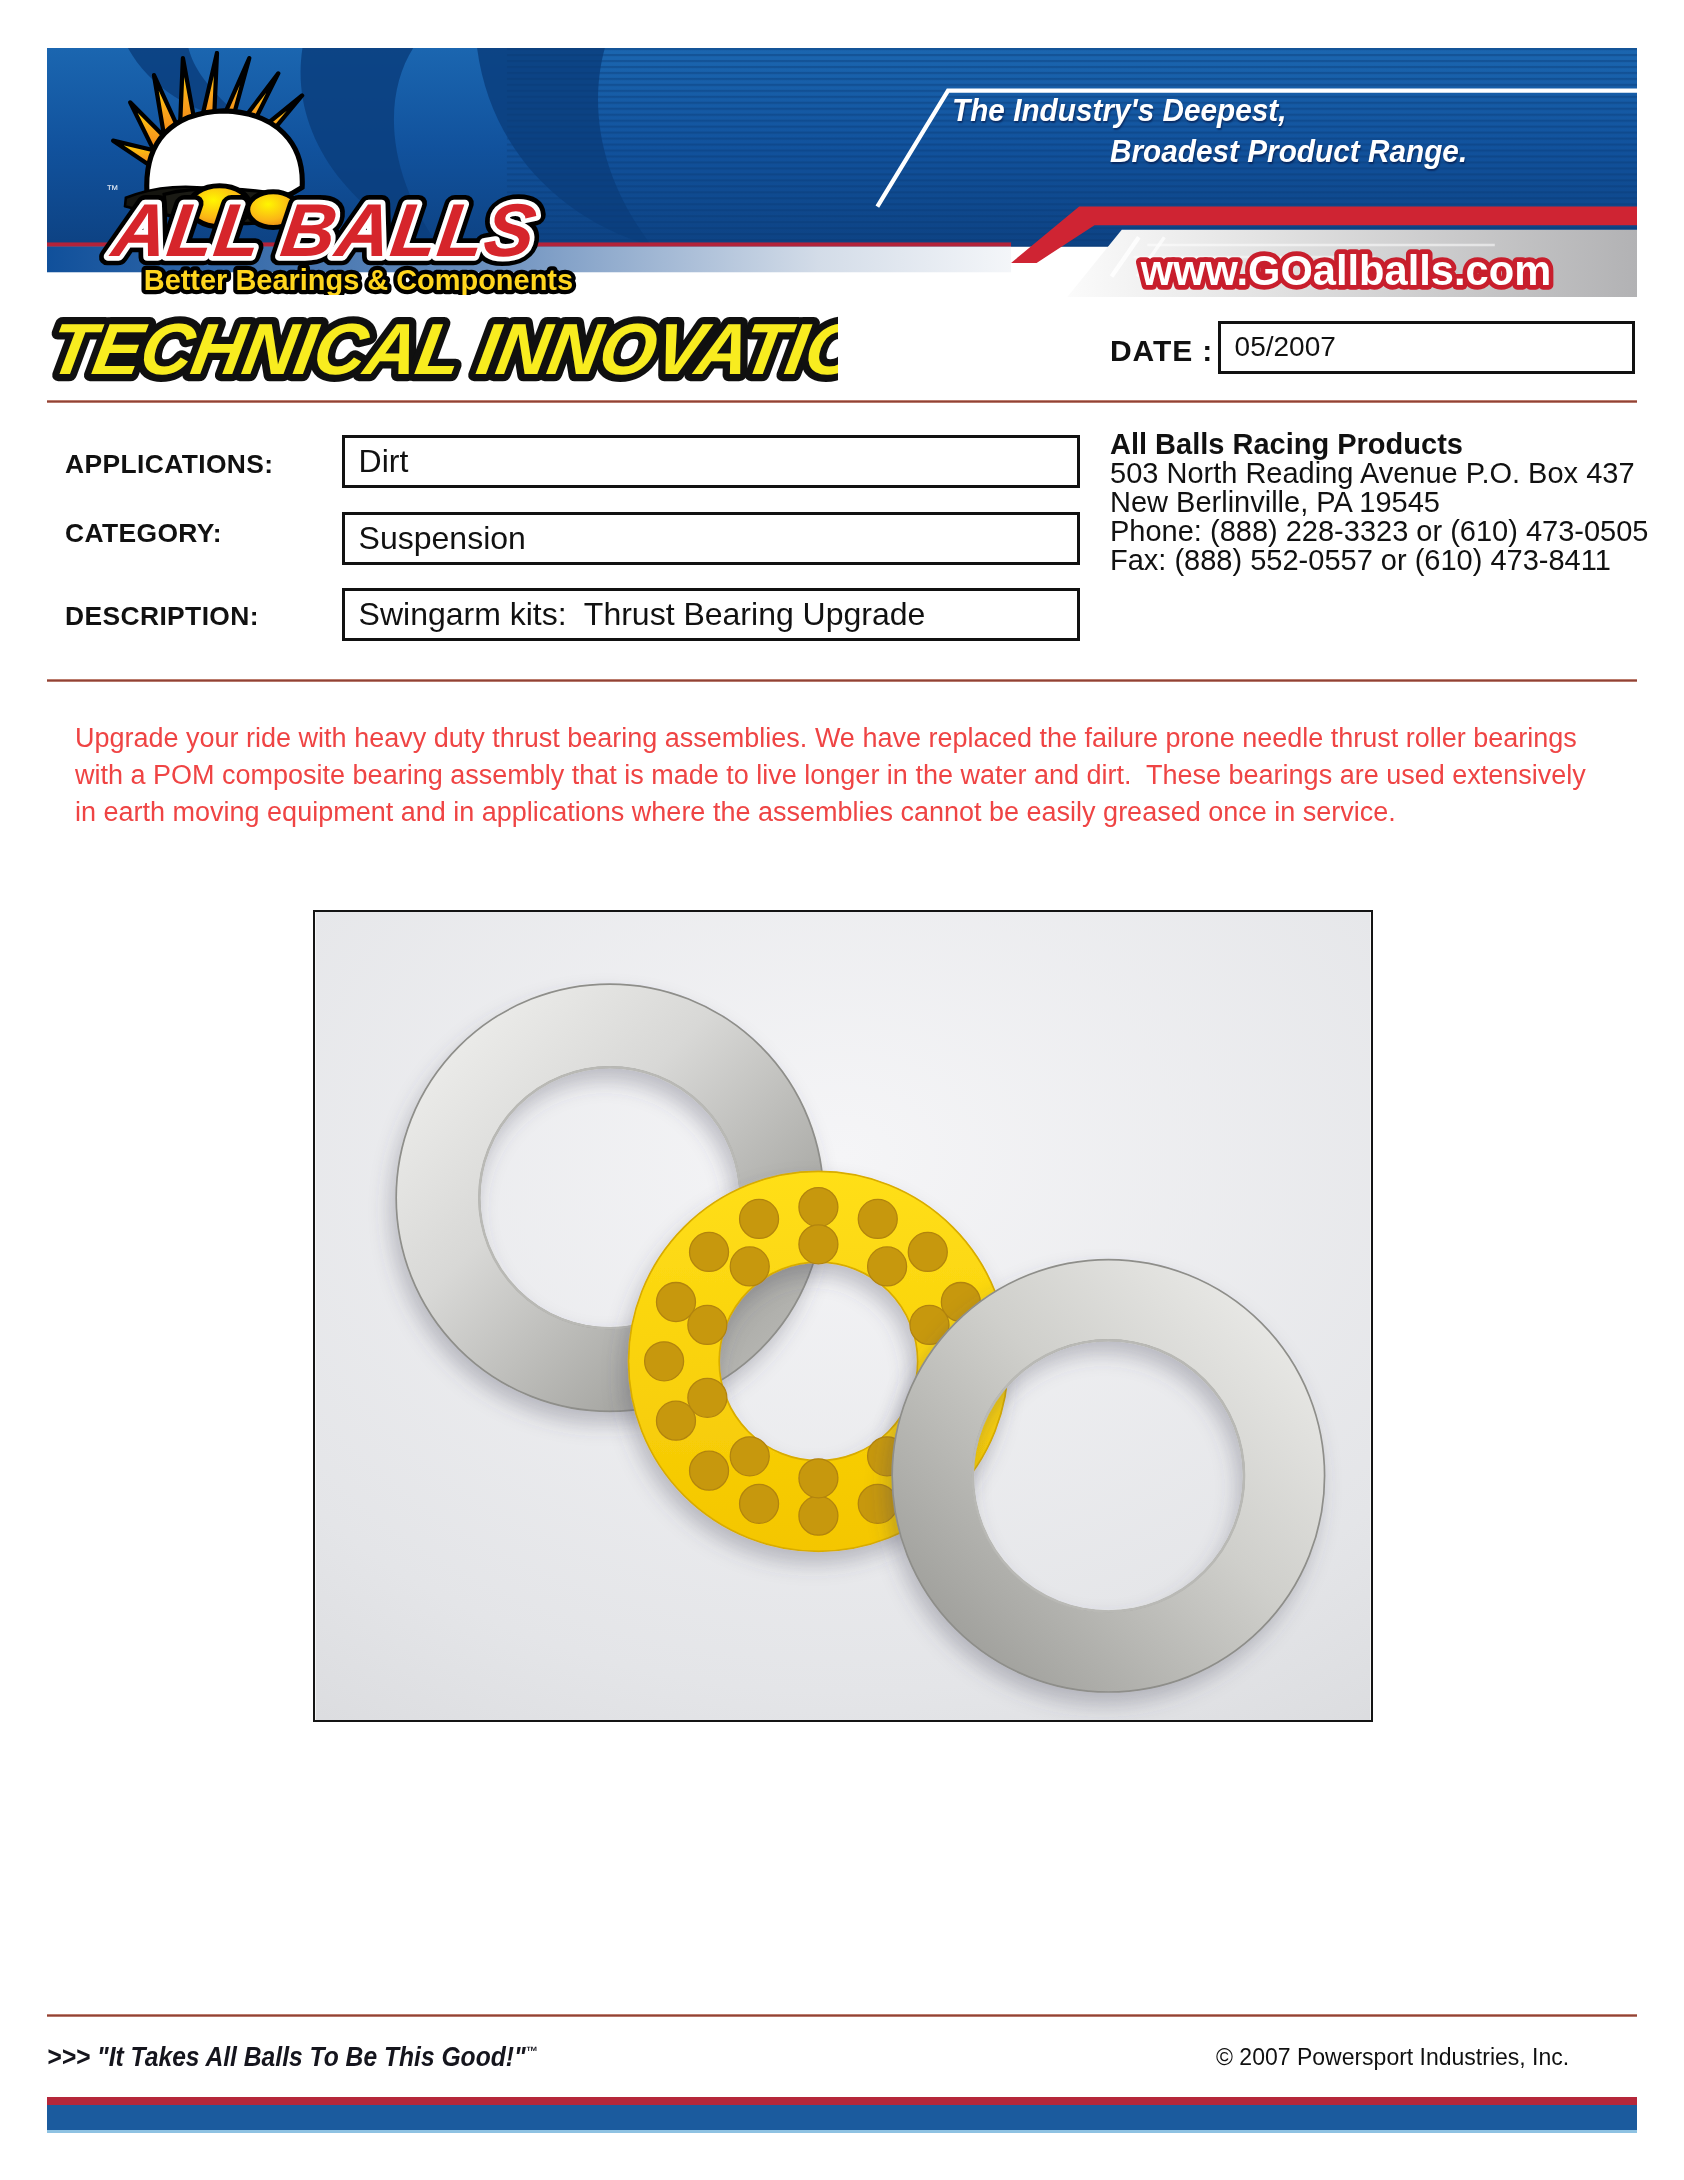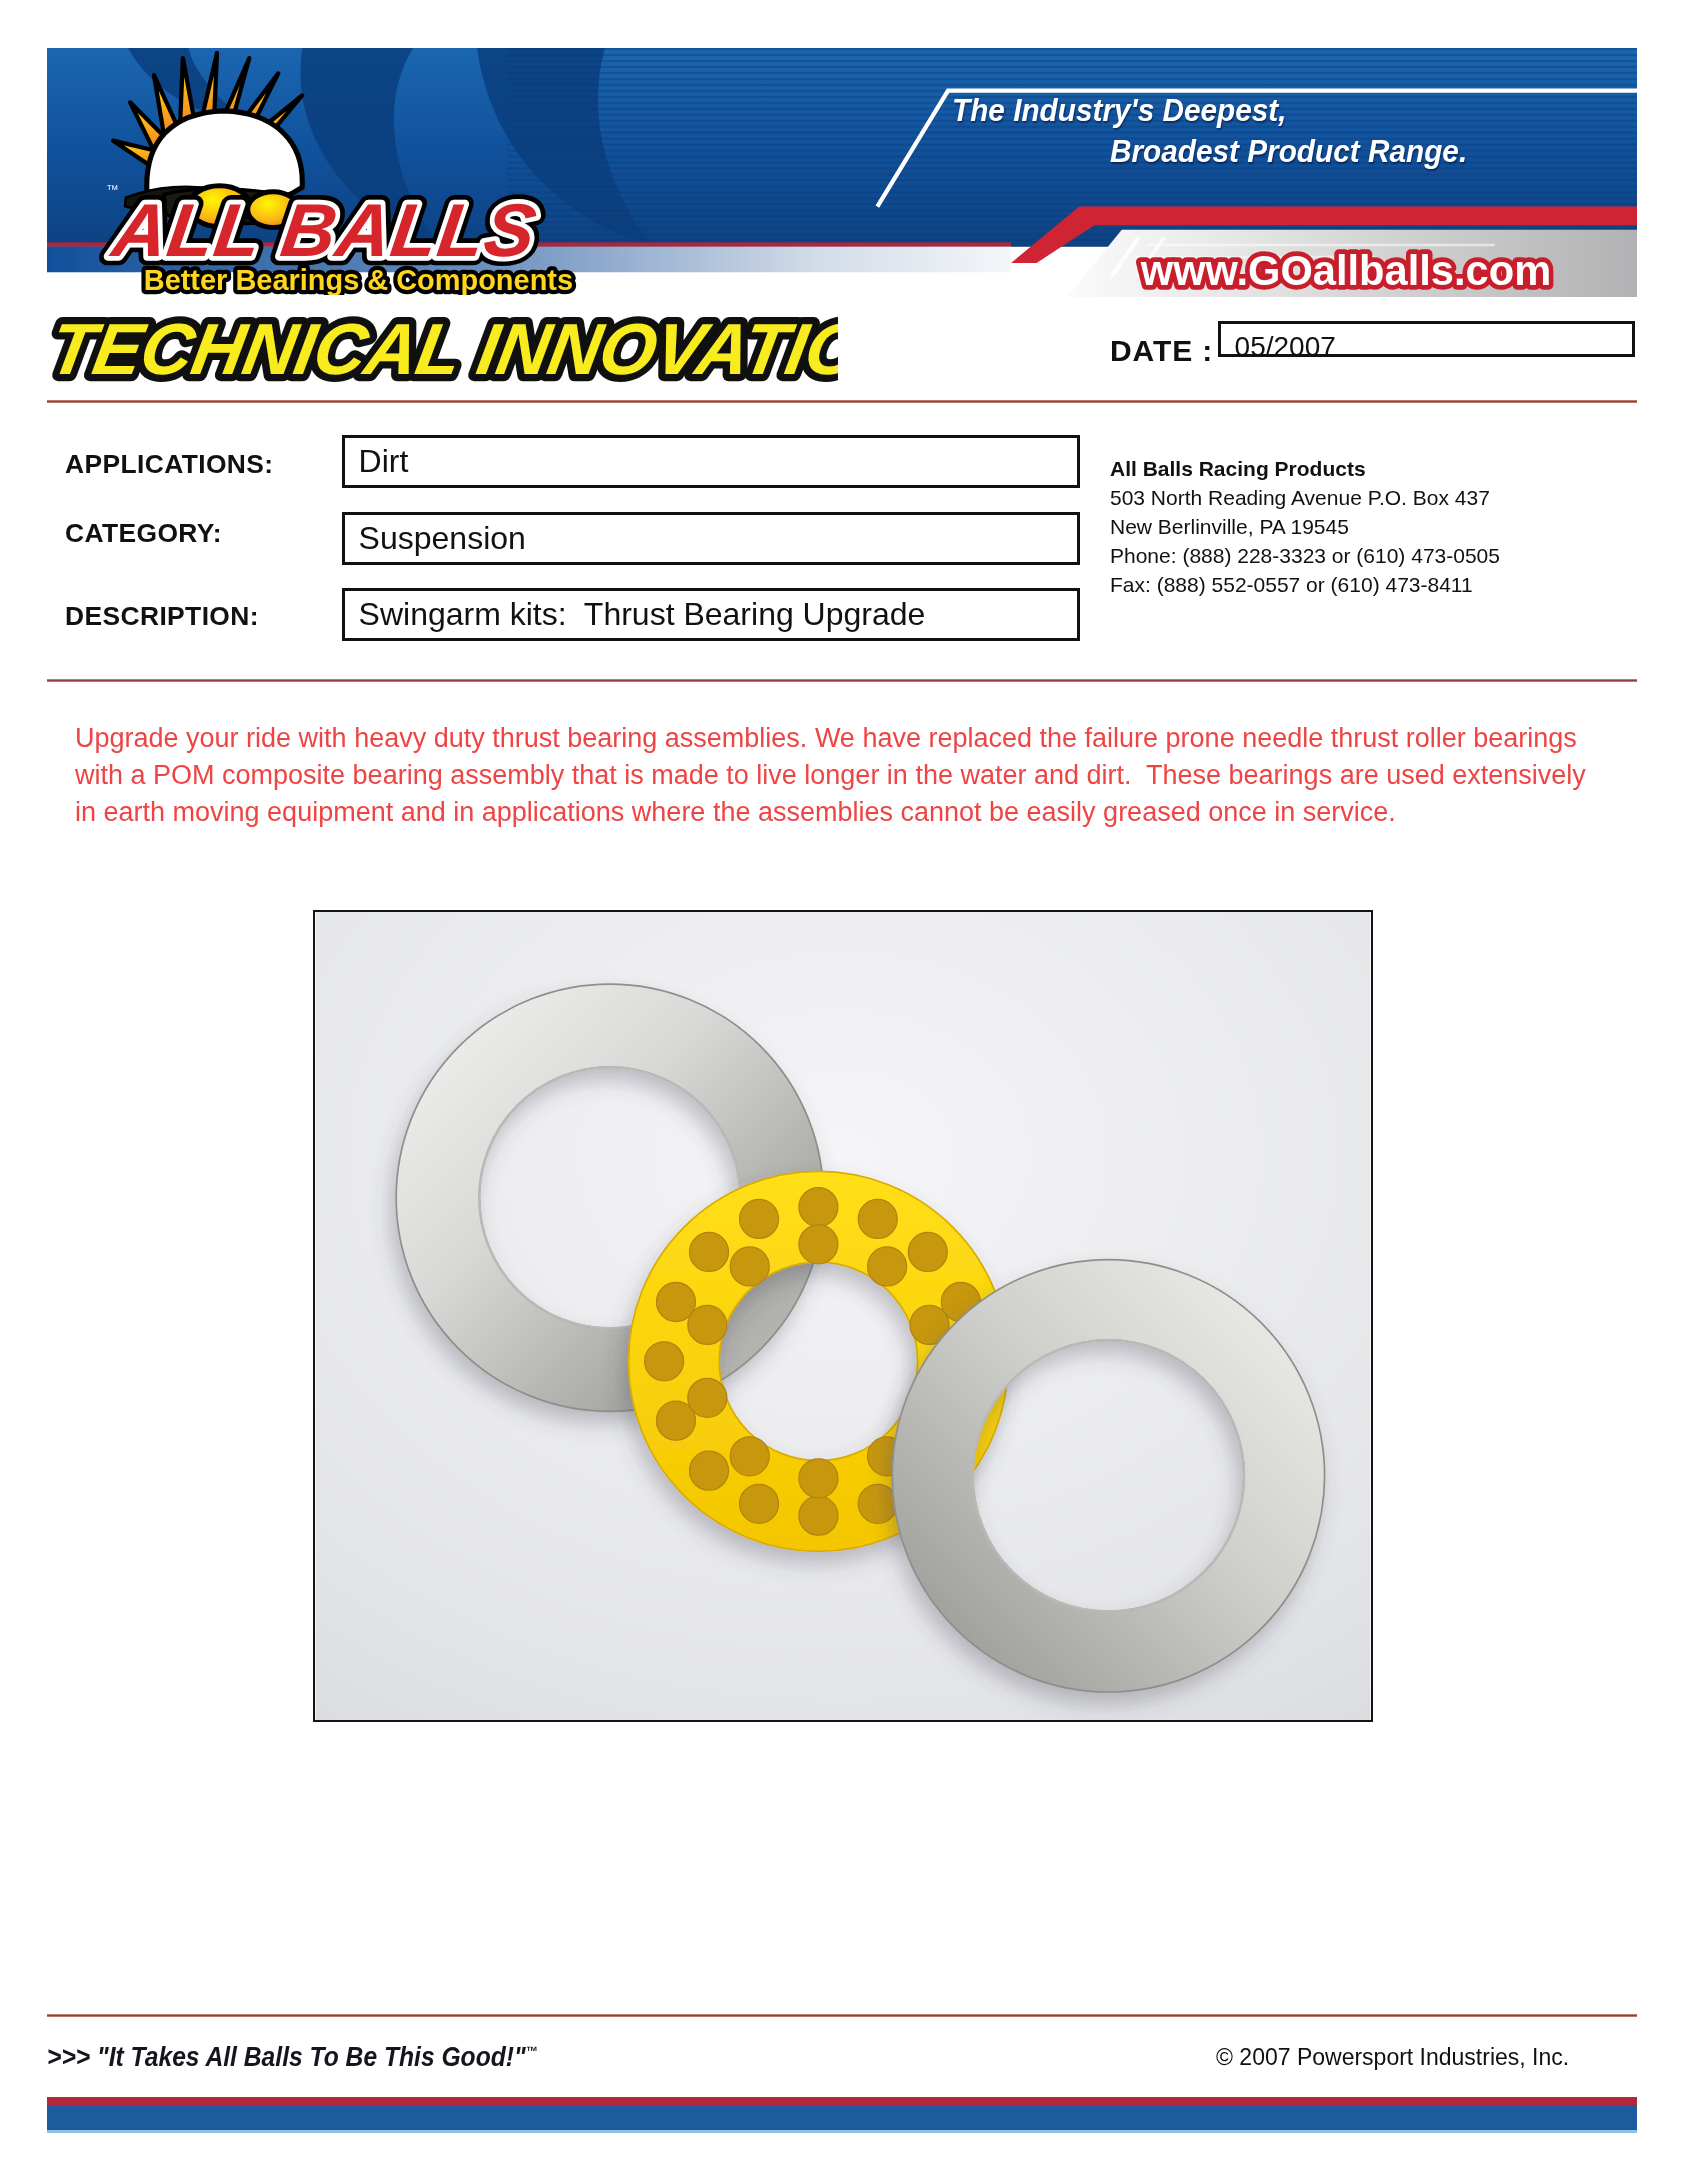--- a/index.html
+++ b/index.html
@@ -15,36 +15,36 @@
   .logo-svg { position:absolute; left:15.3px; top:3.4px; width:562px; height:244px; }
   .slogan-line { position:absolute; color:#ffffff; font-weight:bold; font-style:italic;
     font-size:32px; letter-spacing:0px; transform:scaleX(0.93); transform-origin:left top;
     text-shadow:0.9px 1.7px 1.7px rgba(0,0,40,.45); white-space:nowrap; }
   .slogan-1 { left:905px; top:44px; }
   .slogan-2 { left:1063px; top:85px; }
   .website-svg { position:absolute; left:1035px; top:198px; width:528px; height:51px; cursor:pointer; }
   
   .title-svg { position:absolute; left:37px; top:298px; width:801px; height:102px; }
   .date-label { position:absolute; left:1110px; top:334px; font-size:30px; font-weight:bold; letter-spacing:0.9px; }
-  .date-box { position:absolute; left:1218px; top:321px; width:417px; height:36px;
+  .date-box { position:absolute; left:1218px; top:321px; width:417px; height:53px;
     border:3.4px solid #111; background:#fff; }
   .date-box .val { padding-left:13.6px; font-size:28px; line-height:46px; white-space:pre; }
   
   .rule { position:absolute; left:47px; width:1590px; height:3.4px;
     background:linear-gradient(180deg,#d8a393,#8b3a2e 45%,#c99486); }
   .rule-1 { top:400px; } .rule-2 { top:679px; } .rule-3 { top:2014px; }
   
   .field-label { position:absolute; left:65px; font-size:26.4px; font-weight:bold; letter-spacing:0.4px; }
   .fl-1 { top:449px; } .fl-2 { top:518px; } .fl-3 { top:601px; }
   .field-box { position:absolute; left:342px; width:738px; height:53px;
     border:3.4px solid #111; background:#fff; }
   .fb-1 { top:435px; } .fb-2 { top:512px; } .fb-3 { top:588px; }
   .field-box .val { padding-left:13.6px; font-size:32px; line-height:46px; white-space:pre; }
   
-  .company { position:absolute; left:1110px; top:454px; font-size:21px; line-height:29px; }
+  .company { position:absolute; left:1110px; top:430px; font-size:29px; line-height:29px; }
   .company .name { font-weight:bold; }
   
   .paragraph { position:absolute; left:75px; top:720px; width:1521px;
     font-size:27px; line-height:37px; white-space:pre-wrap; color:#ef4444; }
   
   .photo { position:absolute; left:313px; top:910px; width:1060px; height:812px;
     border:2.6px solid #141414; }
   .photo svg { display:block; width:100%; height:100%; }
   
   .footer-slogan { position:absolute; left:47px; top:2041px; font-size:28px; font-weight:bold;

